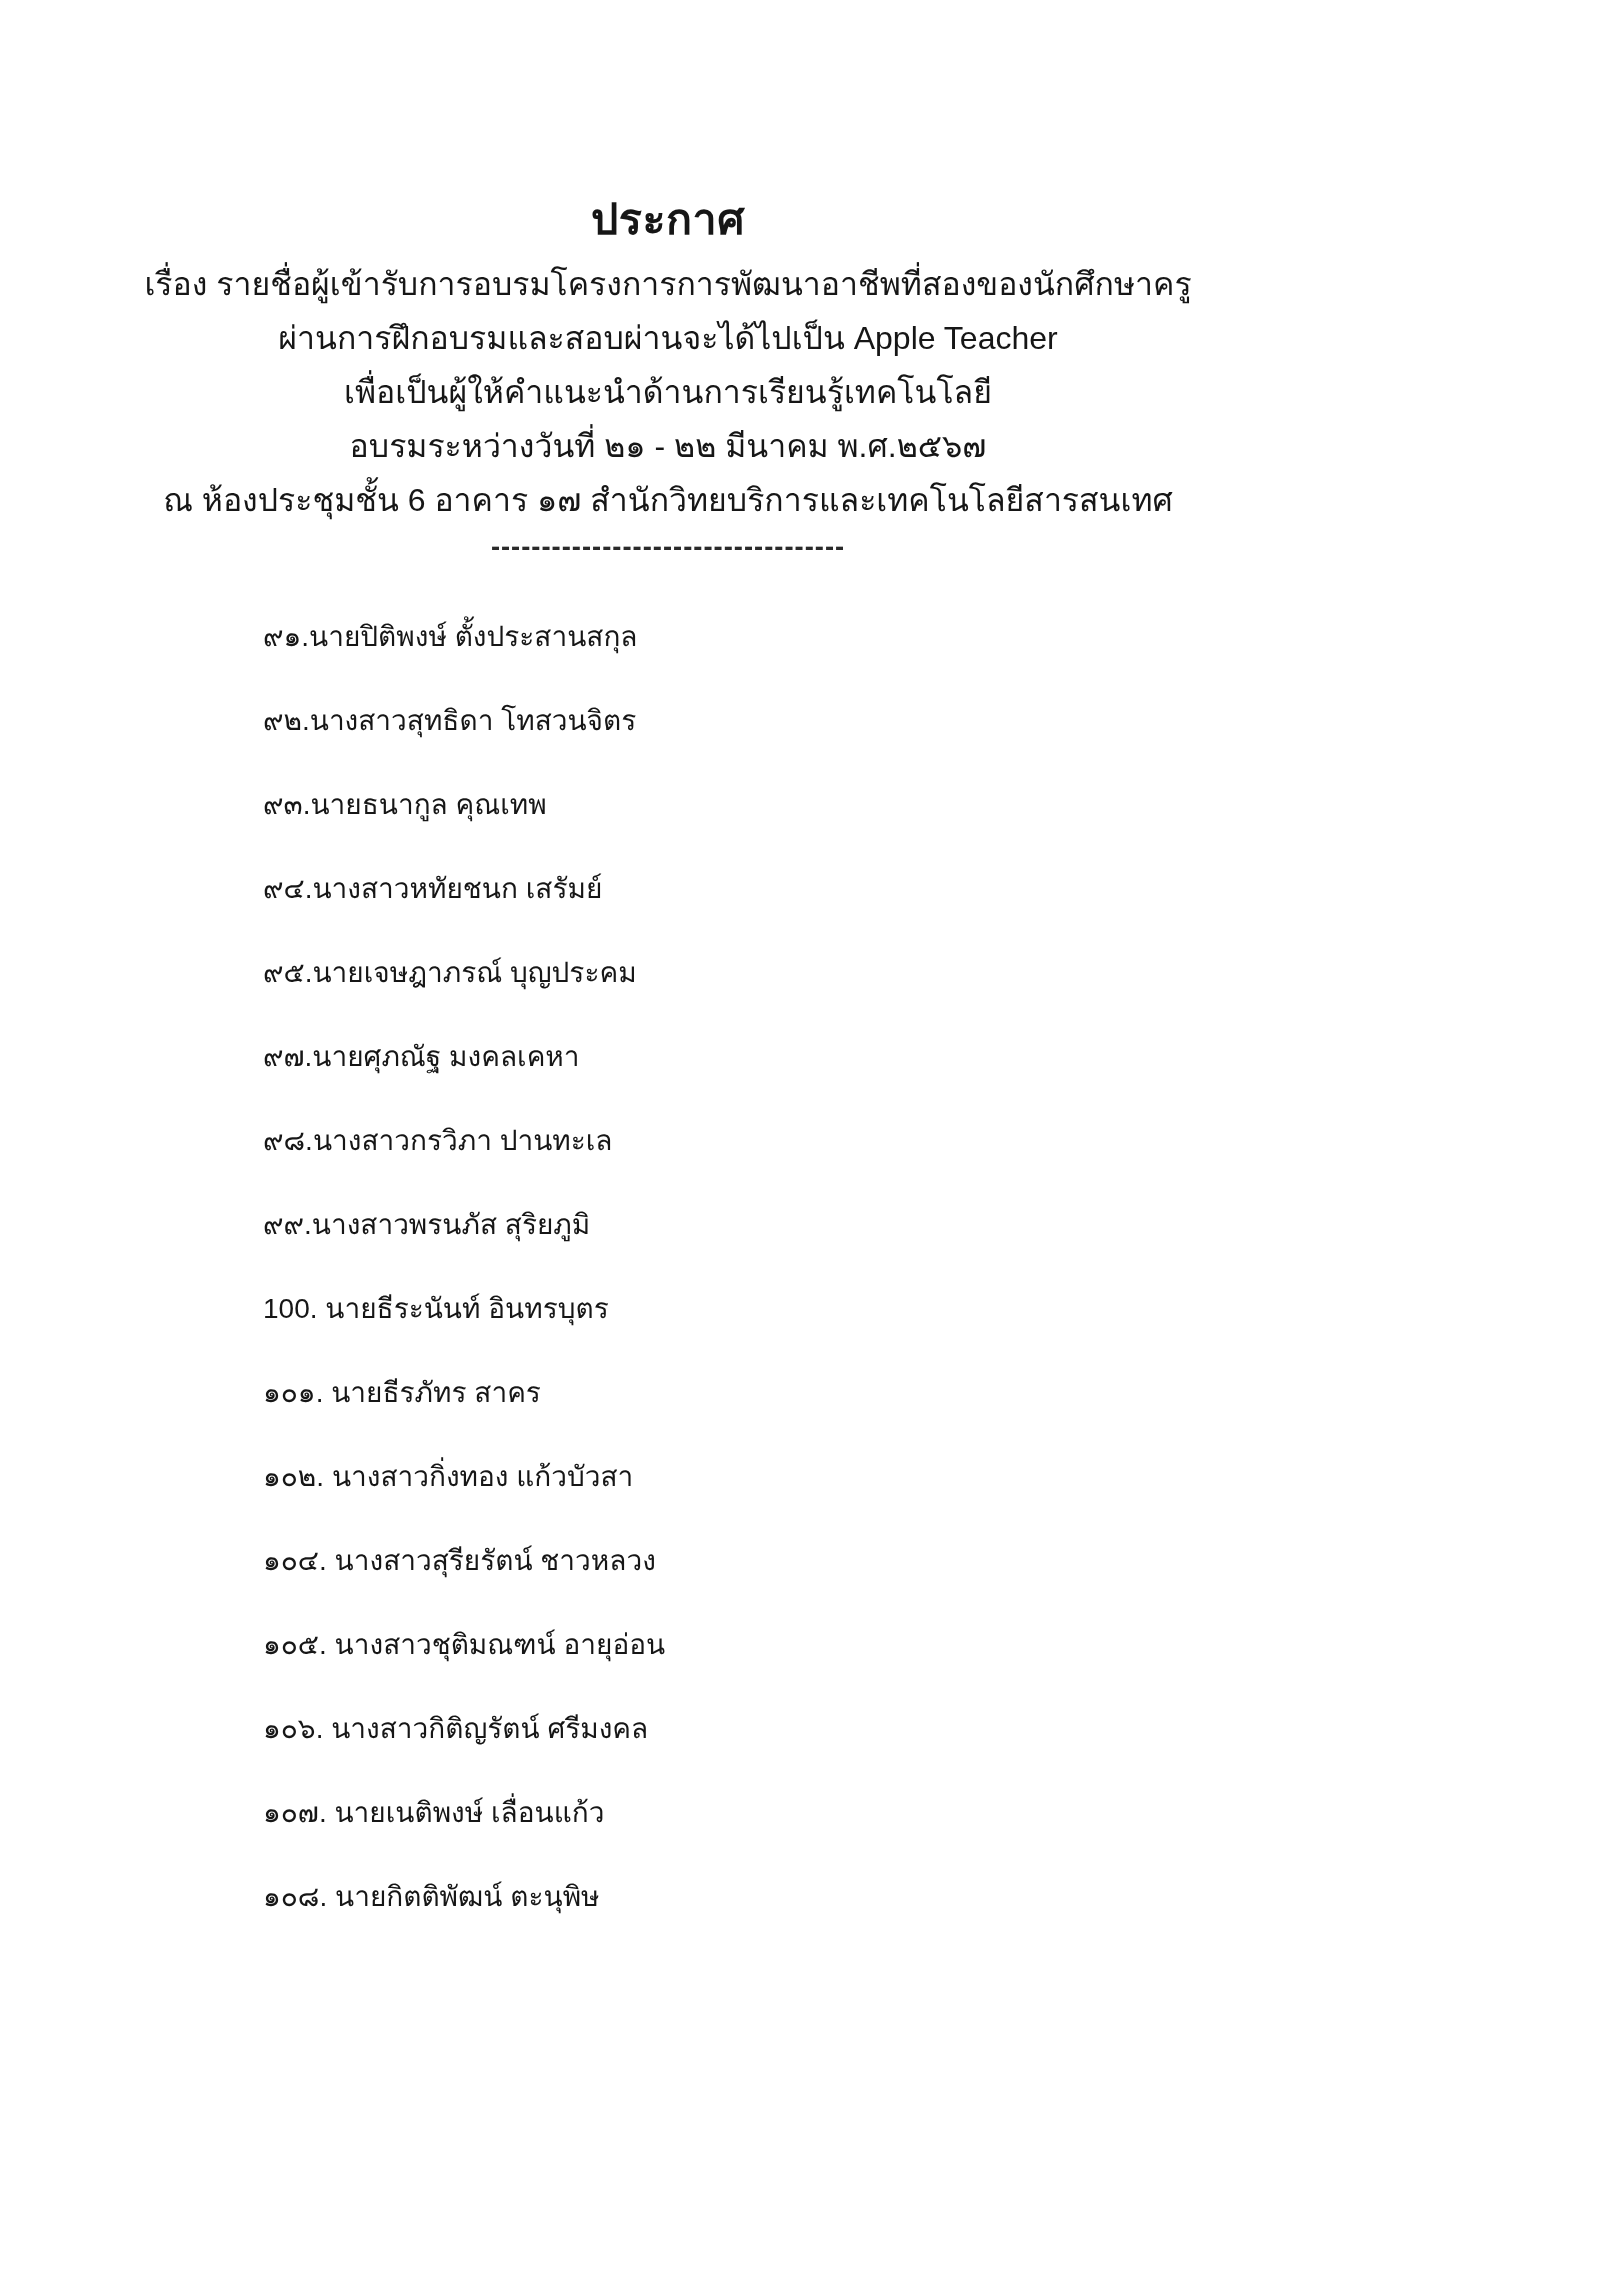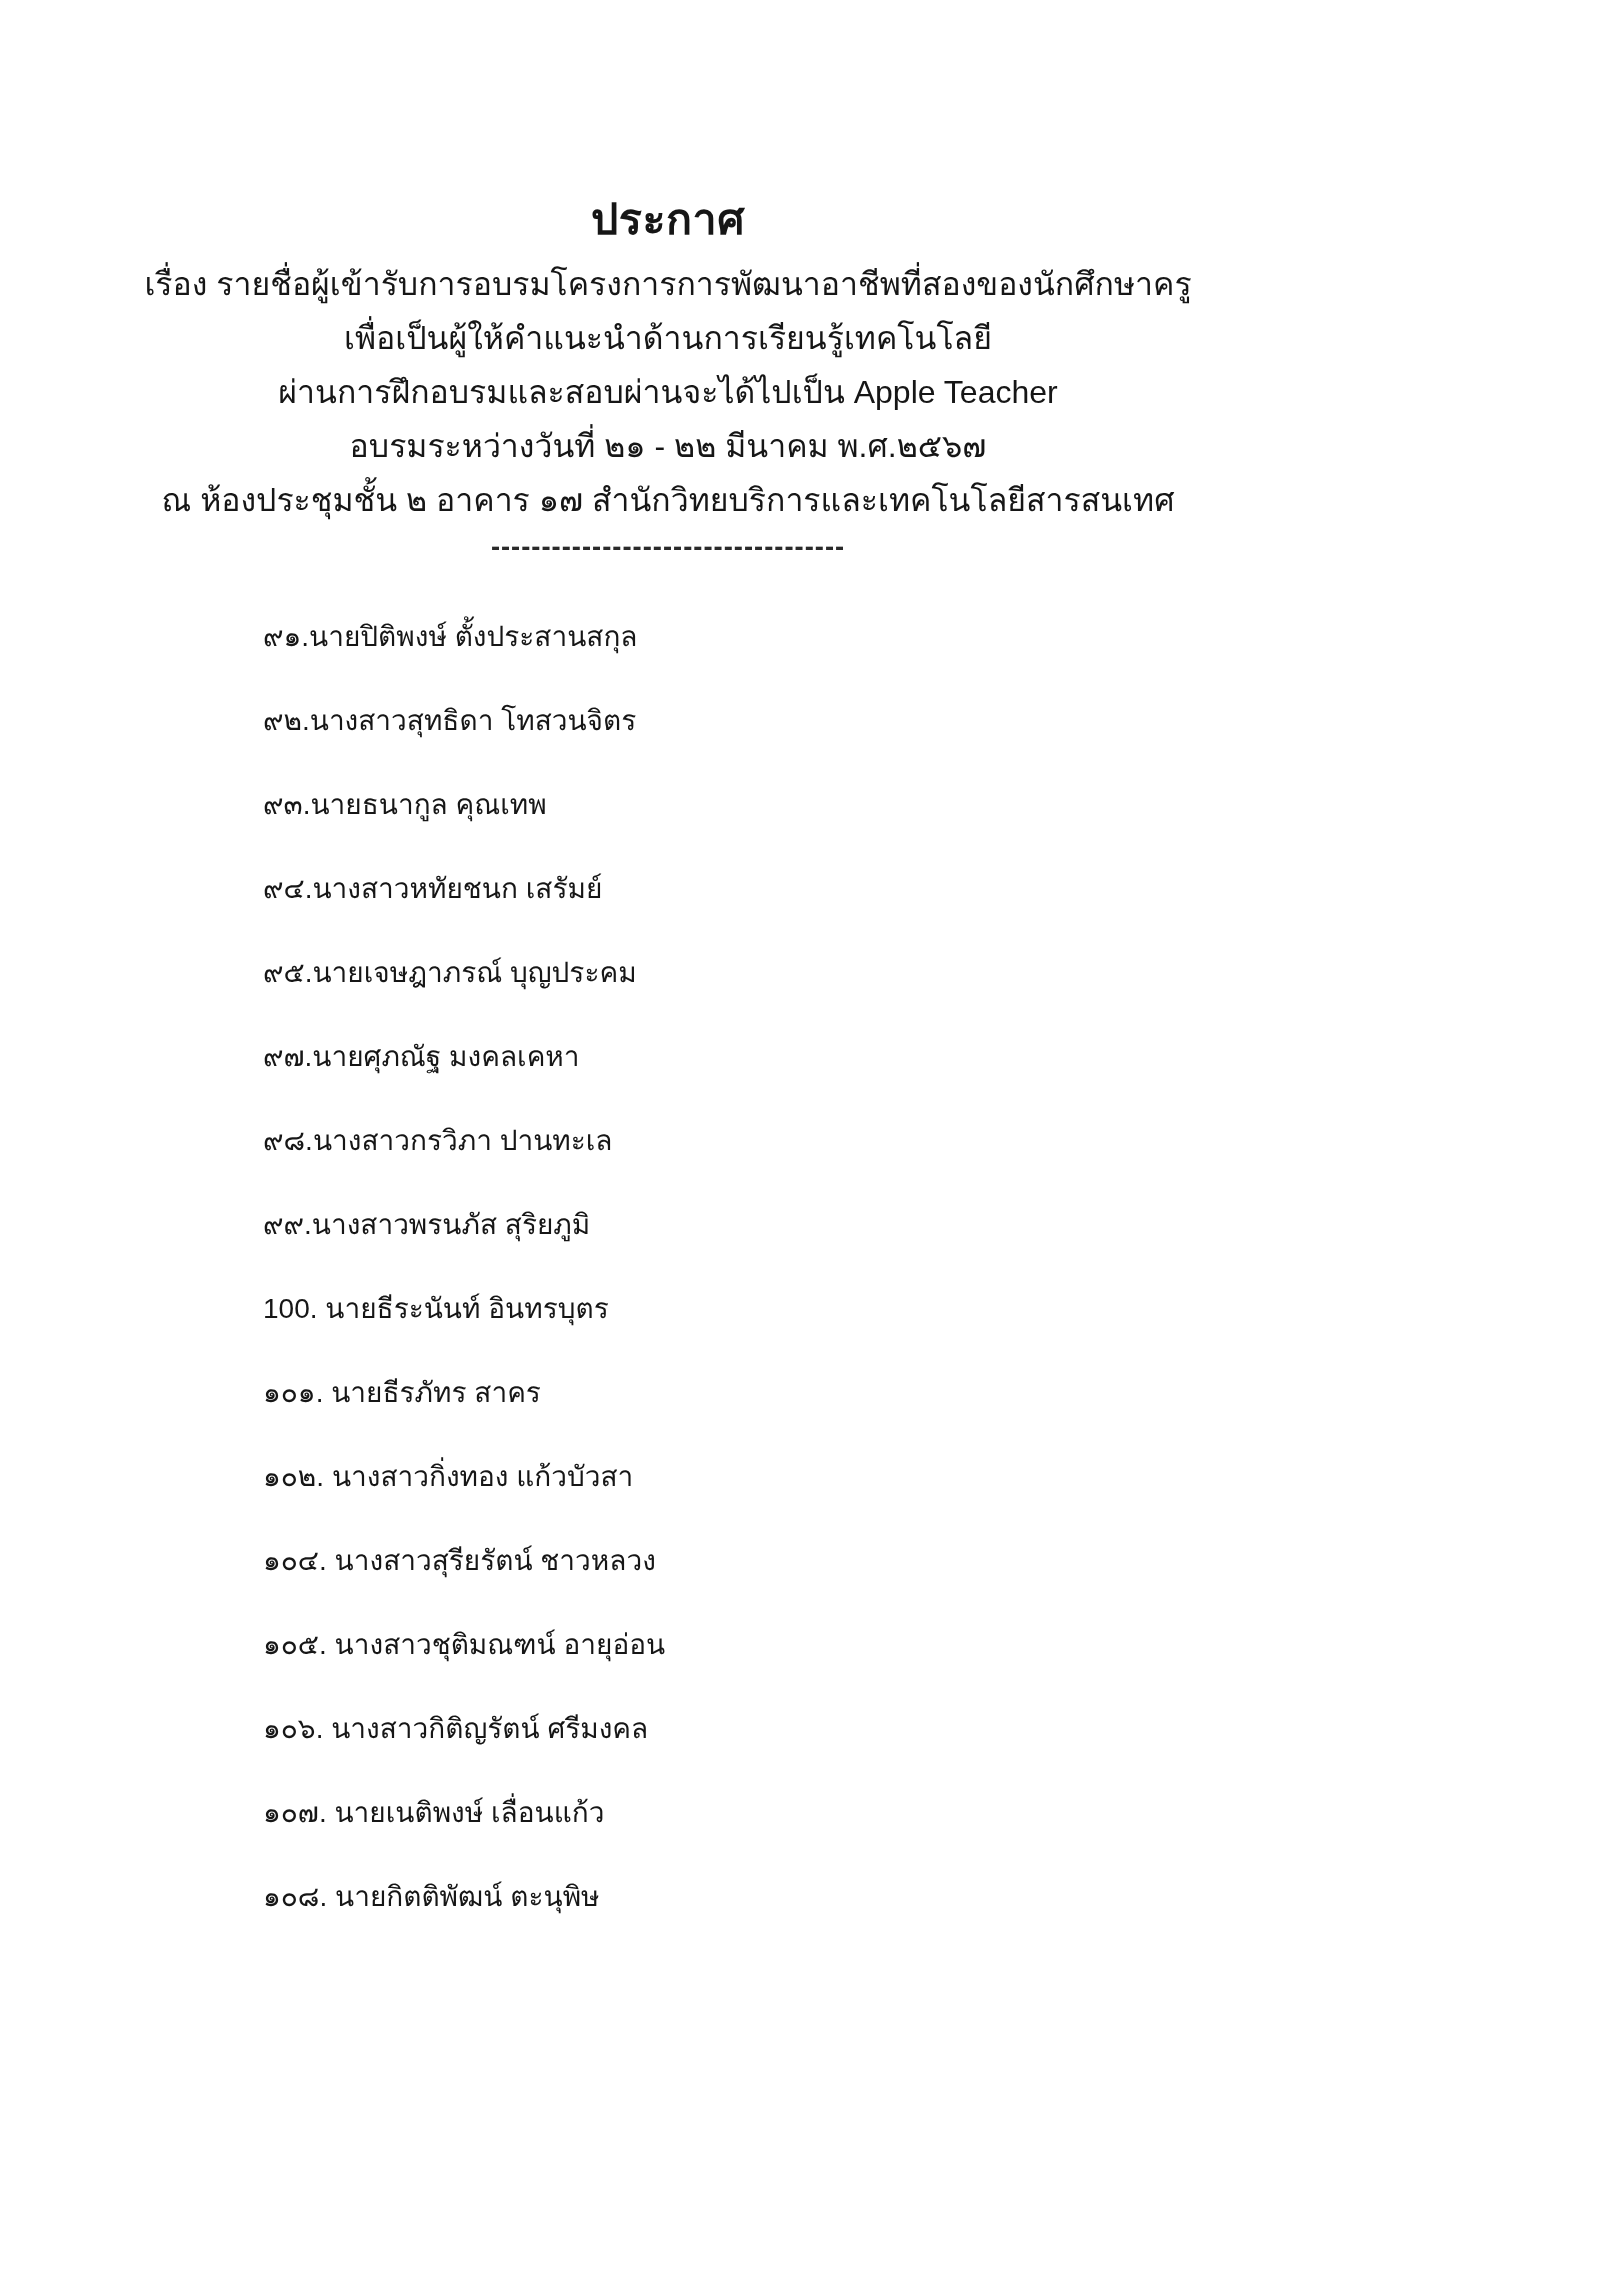--- a/index.html
+++ b/index.html
@@ -58,24 +58,24 @@
 </head>
 <body>
 
 <div class="page">
 
   <header class="doc-header">
     <h1 class="doc-title">ประกาศ</h1>
 
     <div class="header-lines">
       <div class="header-line">เรื่อง  รายชื่อผู้เข้ารับการอบรมโครงการการพัฒนาอาชีพที่สองของนักศึกษาครู</div>
+      <div class="header-line">ผ่านการฝึกอบรมและสอบผ่านจะได้ไปเป็น Apple Teacher</div>
       <div class="header-line">เพื่อเป็นผู้ให้คำแนะนำด้านการเรียนรู้เทคโนโลยี</div>
-      <div class="header-line">ผ่านการฝึกอบรมและสอบผ่านจะได้ไปเป็น Apple Teacher</div>
       <div class="header-line">อบรมระหว่างวันที่ ๒๑ - ๒๒ มีนาคม พ.ศ.๒๕๖๗</div>
-      <div class="header-line">ณ ห้องประชุมชั้น ๒ อาคาร ๑๗ สำนักวิทยบริการและเทคโนโลยีสารสนเทศ</div>
+      <div class="header-line">ณ ห้องประชุมชั้น 6 อาคาร ๑๗ สำนักวิทยบริการและเทคโนโลยีสารสนเทศ</div>
     </div>
 
     <div class="separator-line">-----------------------------------</div>
   </header>
 
   <ul class="attendee-list">
     <li class="attendee-item">๙๑.นายปิติพงษ์ ตั้งประสานสกุล</li>
     <li class="attendee-item">๙๒.นางสาวสุทธิดา โทสวนจิตร</li>
     <li class="attendee-item">๙๓.นายธนากูล คุณเทพ</li>
     <li class="attendee-item">๙๔.นางสาวหทัยชนก เสรัมย์</li>

